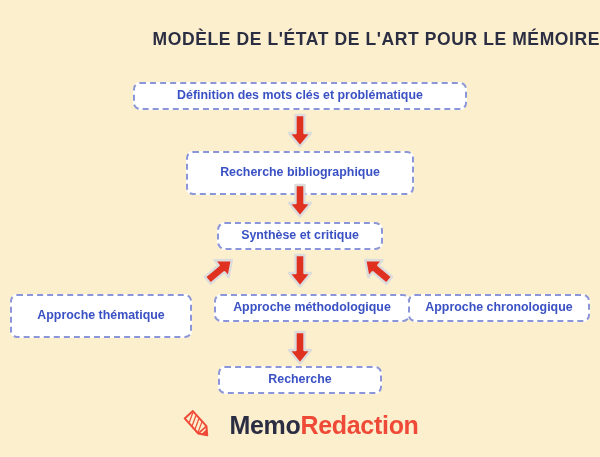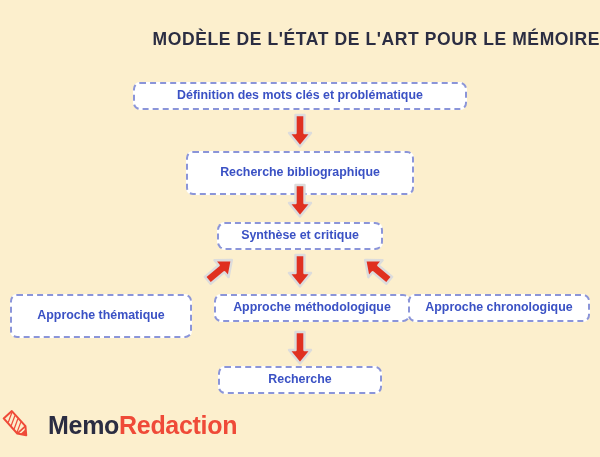--- a/index.html
+++ b/index.html
@@ -79,20 +79,21 @@
   .a-right { left: 362px; top: 252px; transform: rotate(130deg); }
 
   
   .logo {
     position: absolute;
     left: 0;
     top: 408px;
     width: 600px;
     display: flex;
     align-items: center;
+    justify-content: center;
     gap: 14px;
   }
   .logo-pencil {
     width: 34px;
     height: 34px;
     flex: 0 0 auto;
   }
   .logo-pencil svg { display: block; width: 100%; height: 100%; }
   .logo-text {
     font-size: 25px;

